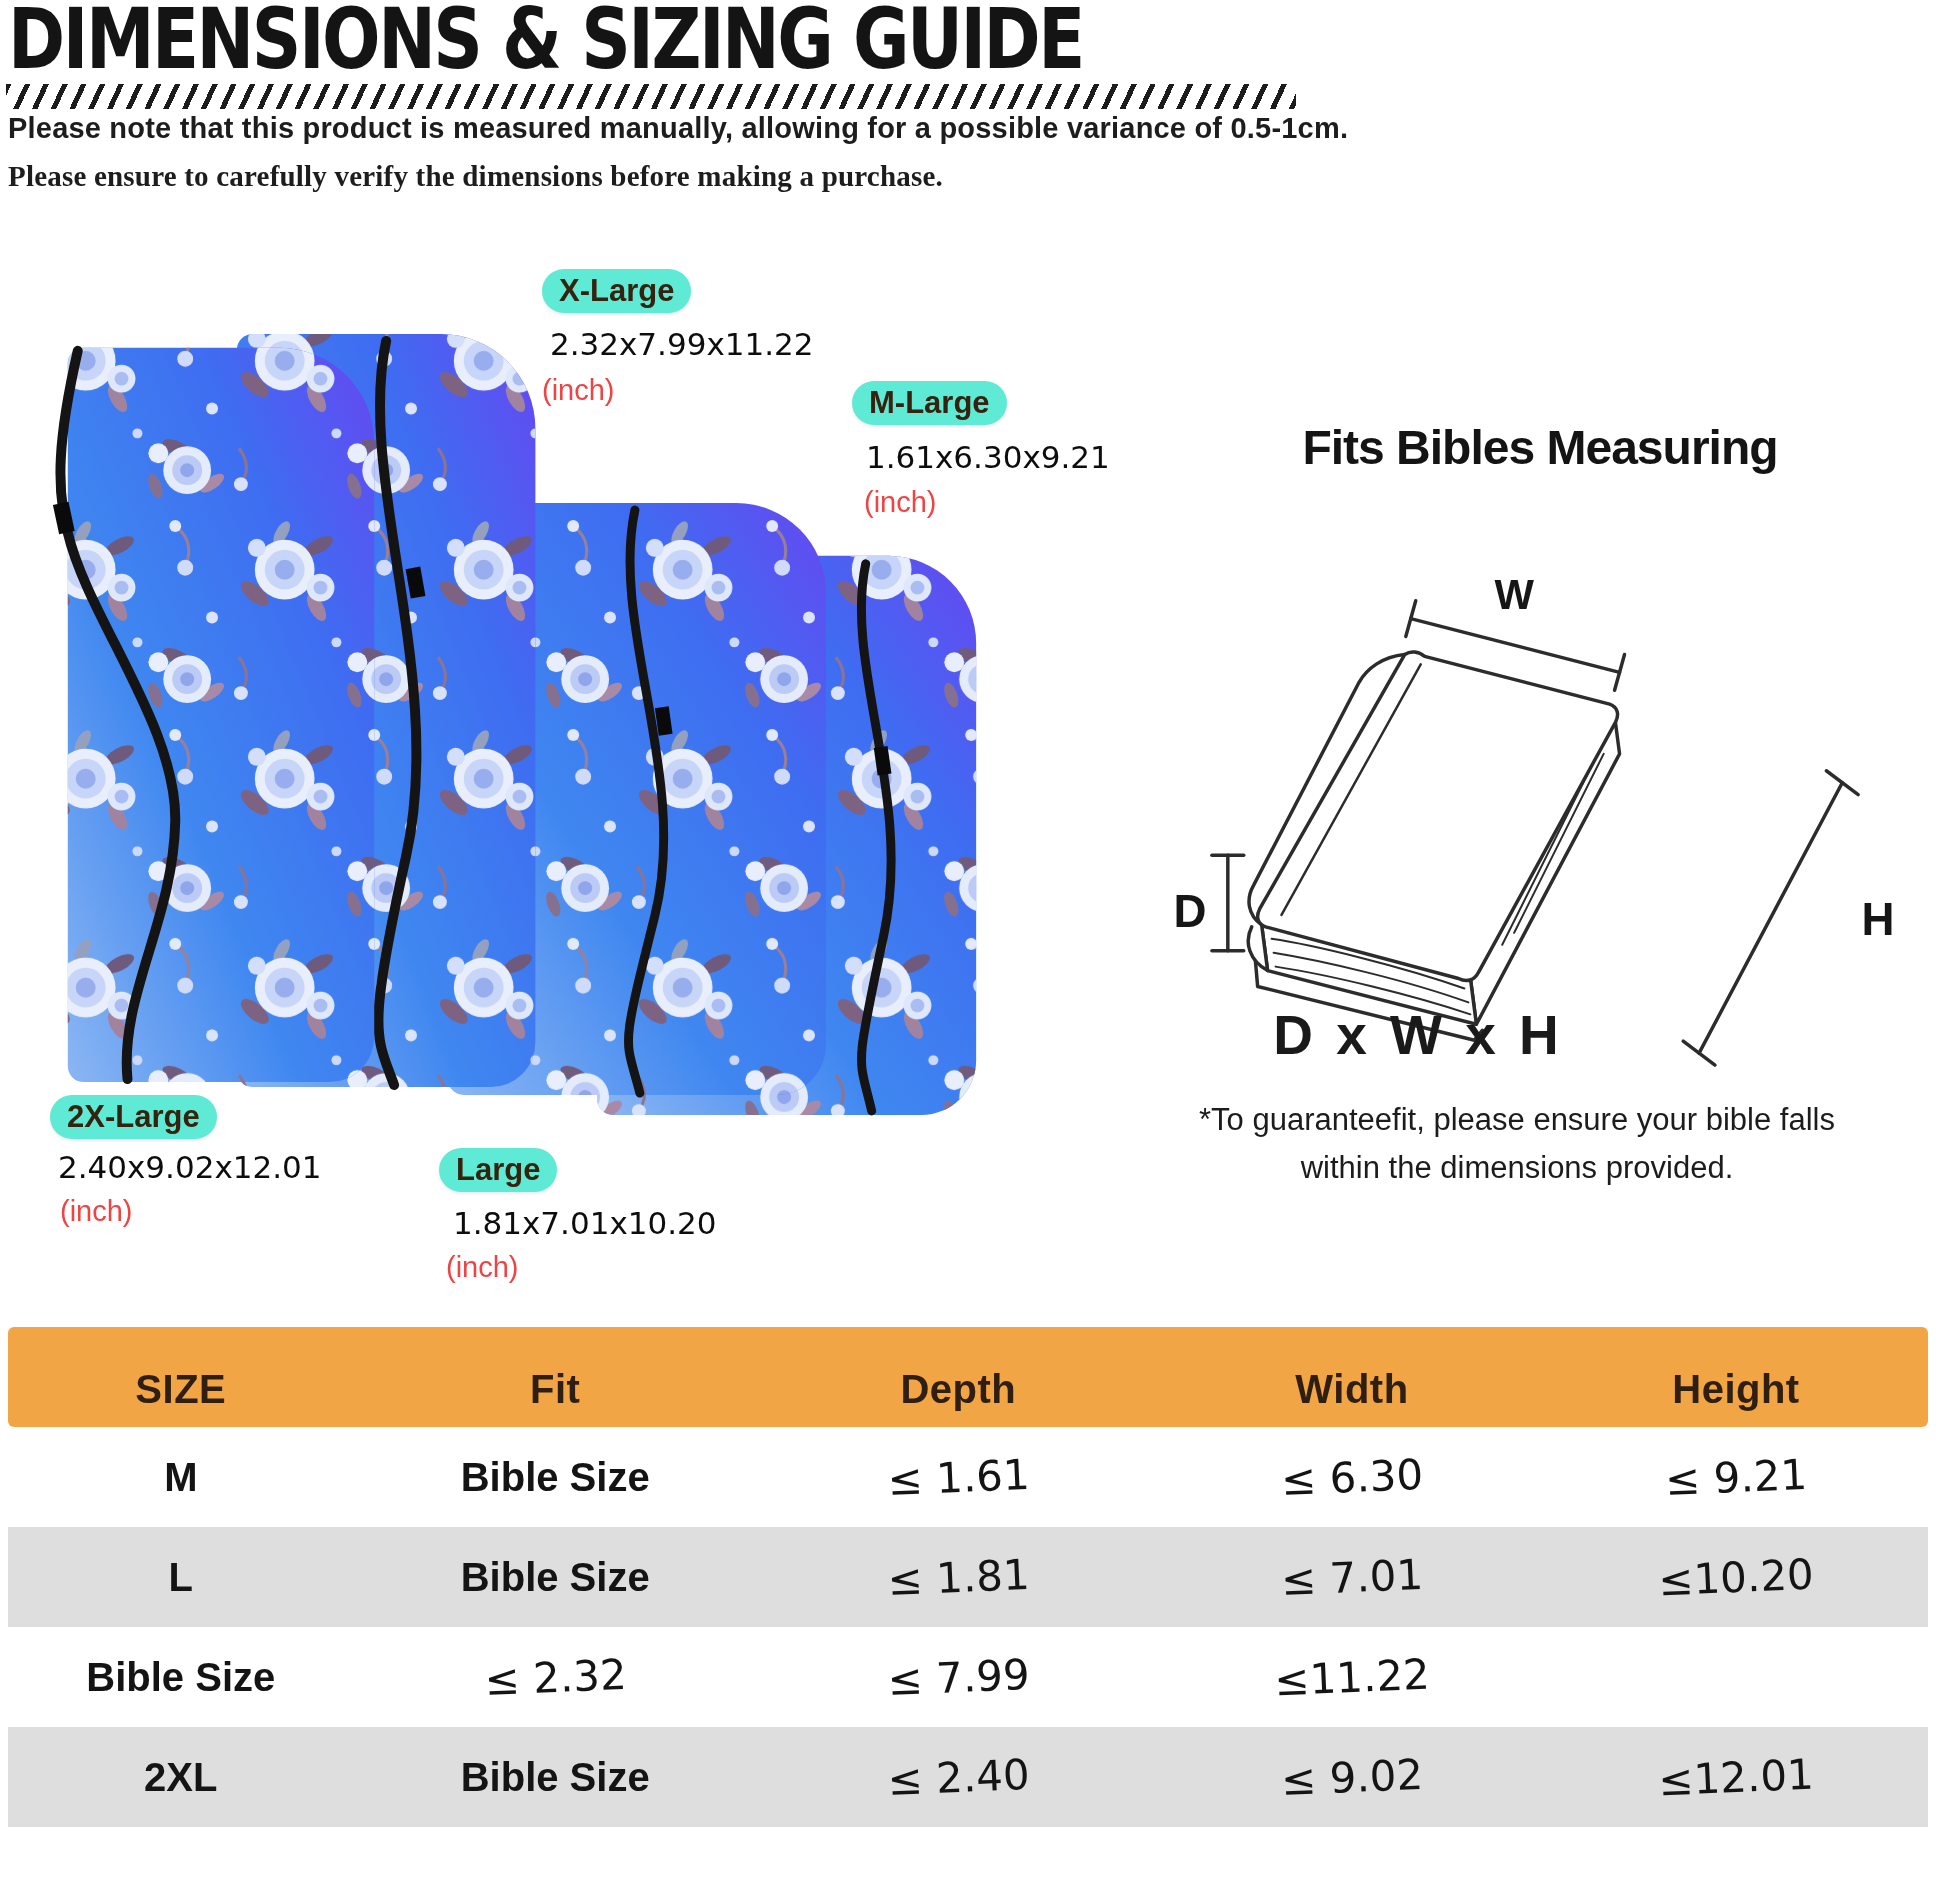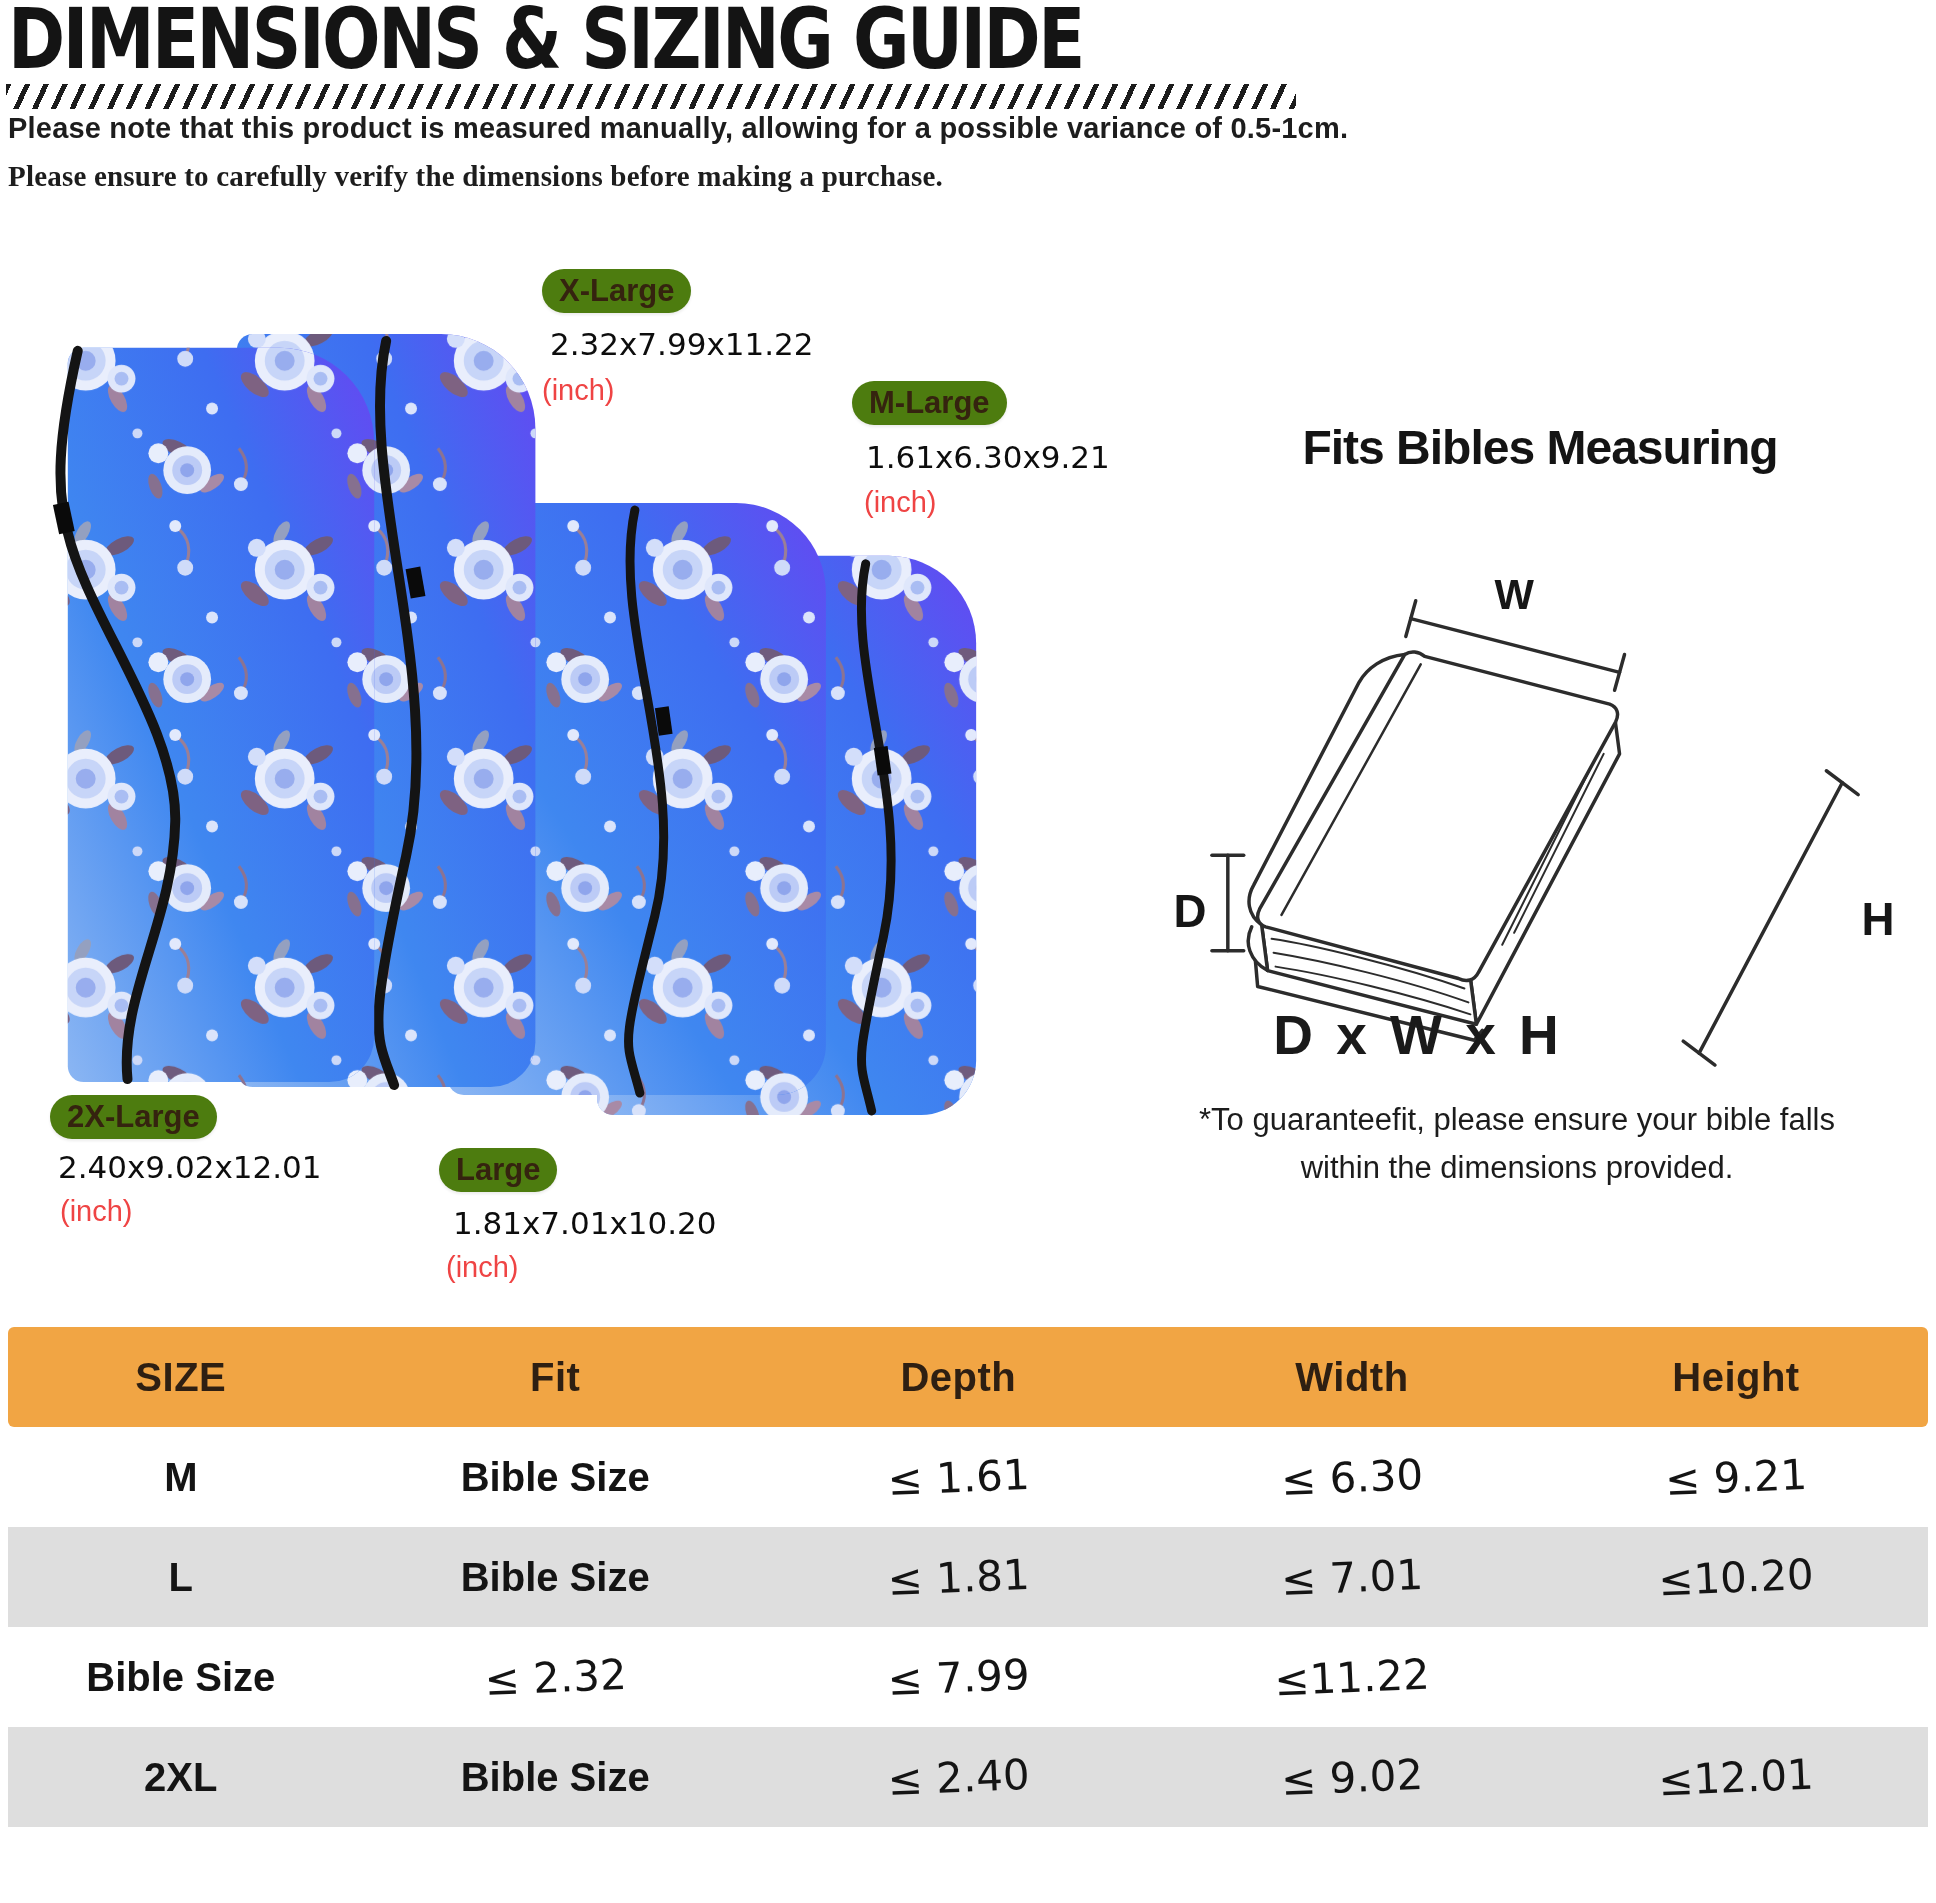--- a/index.html
+++ b/index.html
@@ -15,21 +15,21 @@
     transform:scaleX(.82);transform-origin:left top;
   }
   .hatch{
     position:absolute;left:6px;top:84px;width:1290px;height:25px;
     background:repeating-linear-gradient(115deg,#1c1c1c 0 5px,transparent 5px 17px);
   }
   .note{position:absolute;left:8px;font-weight:bold;font-size:29px;color:#1d1d1d;letter-spacing:0.2px;}
   .note1{top:112px;} .note2{top:160px;font-family:Liberation Serif, serif;}
   
   .pill{
-    position:absolute;background:#4d7c0f;border-radius:22px;padding:4px 17px;
+    position:absolute;background:#5eead4;border-radius:22px;padding:4px 17px;
     font-weight:bold;font-size:31px;color:#35230f;box-shadow:0 2px 3px rgba(0,0,0,.08);
   }
   .dims{position:absolute;font-size:31px;color:#0d0d0d;font-family:"DejaVu Sans",sans-serif;}
   .unit{position:absolute;font-size:29px;color:#ef4444;margin-top:12px;}
   
   .covers{position:absolute;left:28px;top:299px;width:975px;height:826px;}
   
   .fits-heading{
     position:absolute;left:1144px;top:420px;width:792px;text-align:center;
     font-weight:bold;font-size:48px;letter-spacing:-1px;color:#141414;
@@ -44,21 +44,21 @@
     font-size:31px;line-height:1.55;color:#1c1c1c;
   }
   
   .chart{position:absolute;left:8px;top:1327px;width:1920px;}
   .chart .grid{display:grid;grid-template-columns:18% 21% 21% 20% 20%;}
   .chart .hrow{
     background:#f1a544;border-radius:6px;height:100px;align-items:center;
   }
   .chart .hcell{
     display:flex;align-items:center;justify-content:center;height:100px;
-    font-weight:bold;font-size:40px;color:#2e1f12;letter-spacing:0.5px;
+    font-weight:bold;font-size:40px;color:#2e1f12;letter-spacing:0.5px;margin-top:12px;
   }
   .chart .drow{height:100px;}
   .chart .drow.gray{background:#dedede;}
   .chart .cell{
     display:flex;align-items:center;justify-content:center;height:100px;
     font-size:40px;color:#141414;
   }
   .chart .cell.b{font-weight:bold;}
   .chart .cell.v{
     font-family:"DejaVu Sans",sans-serif;font-size:42px;transform:rotate(-2.5deg);

